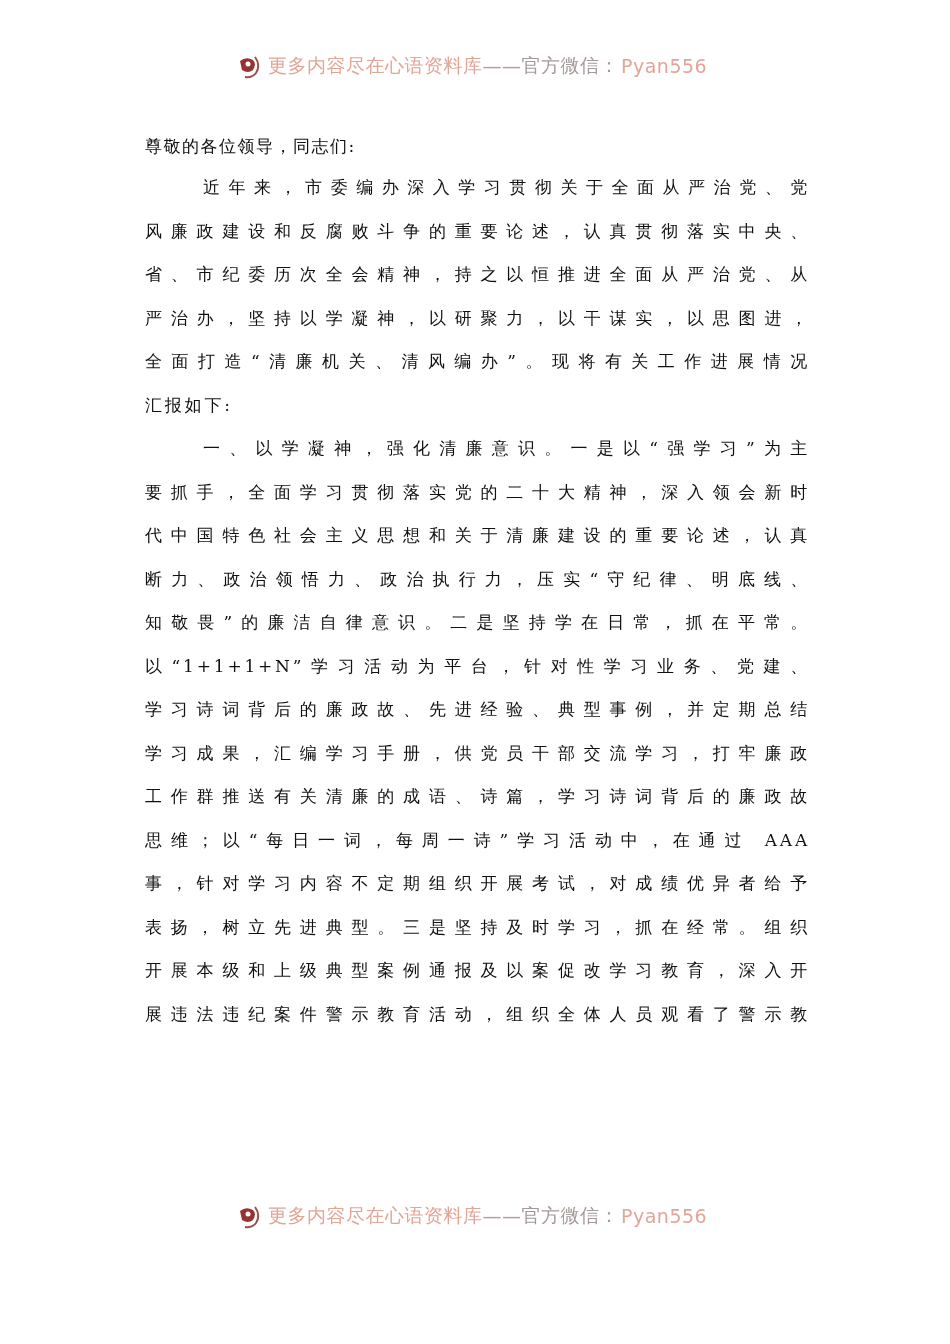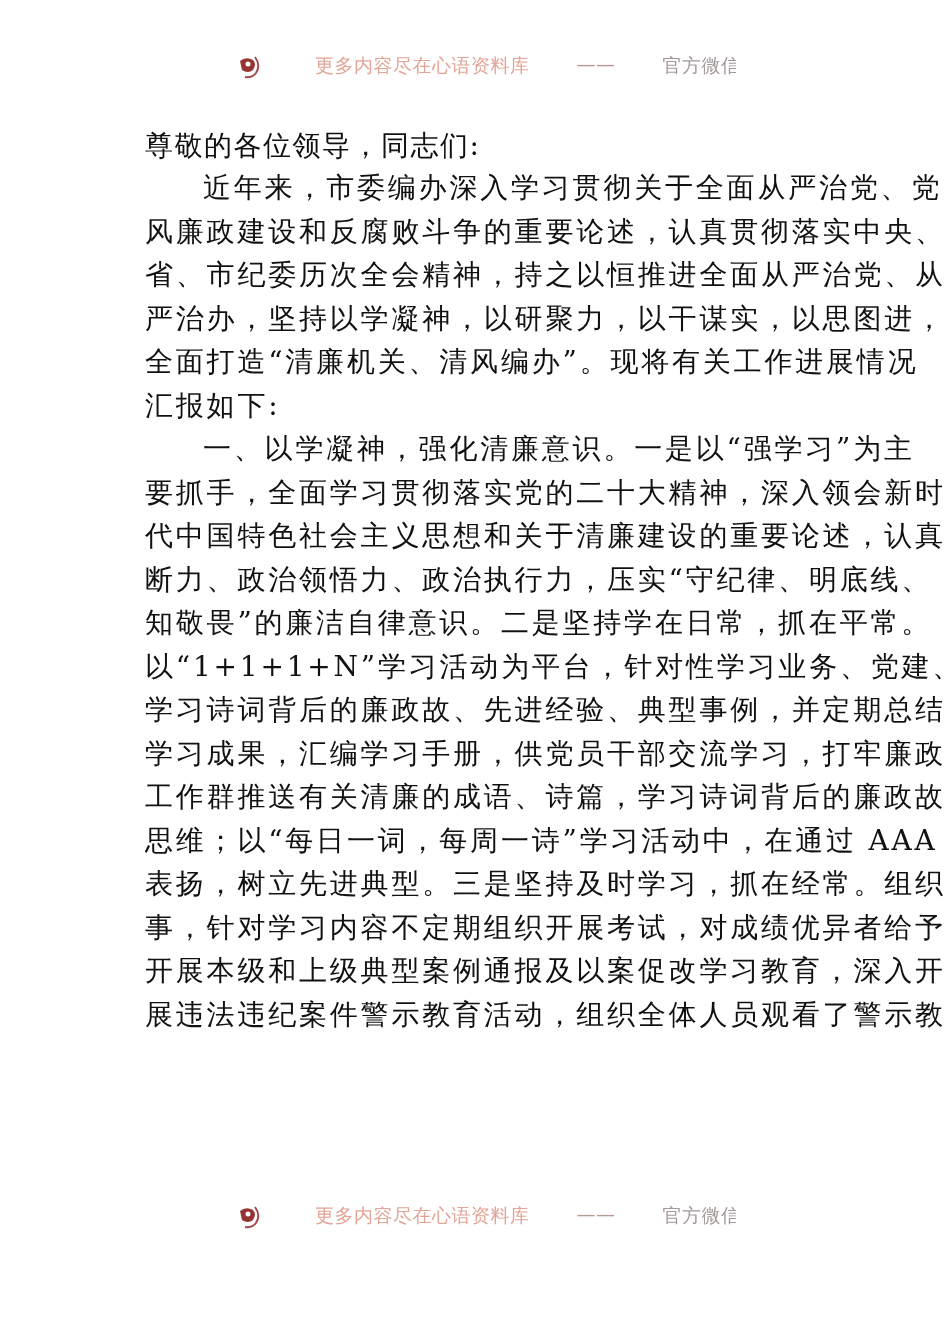--- a/index.html
+++ b/index.html
@@ -2,29 +2,29 @@
 <html><head>
   <meta charset="utf-8">
   <style>
     html, body { margin: 0; padding: 0; background: #ffffff; }
     body { width: 950px; height: 1344px; position: relative; overflow: hidden;
       font-family: "DejaVu Serif", "Liberation Serif", serif; color: #111; }
     .watermark { position: absolute; left: 236px; width: 500px; height: 30px;
       display: flex; align-items: center; overflow: hidden; }
     .watermark.top { top: 56px; }
     .watermark.bottom { top: 1206px; }
-    .wm-inner { display: flex; align-items: flex-start; transform: translateY(-5px); gap: 47px; }
+    .wm-inner { display: flex; align-items: center; transform: translateY(-5px); }
     .wm-logo { width: 26px; height: 26px; margin-right: 6px; }
     .wm-text { font-family: "DejaVu Sans", sans-serif; font-size: 19px; color: #e3a597; letter-spacing: 0.5px; white-space: nowrap; }
     .wm-dash { color: #b89a95; }
     .wm-gray { color: #a49898; }
     .wm-id { color: #e3a597; margin-left: 2px; }
     .page { position: absolute; left: 145px; top: 126px; width: 665px; }
     .title { font-size: 22.5px; line-height: 42px; text-align: center; letter-spacing: 1.2px; margin-left: -20px; }
-    .line { font-size: 28px; line-height: 43.5px; white-space: nowrap; letter-spacing: 2.8px; text-align: justify; text-align-last: justify; }
+    .line { font-size: 17px; line-height: 43.5px; white-space: nowrap; letter-spacing: 2.8px; text-align: justify; text-align-last: justify; }
     .salutation { text-align-last: left; letter-spacing: 1.5px; line-height: 40px; }
     .indent { padding-left: 58px; }
     .last { text-align-last: left; }
   </style>
 </head>
 <body>
 
 <div class="watermark top">
   <div class="wm-inner">
     <svg class="wm-logo" viewBox="0 0 26 26">
@@ -50,22 +50,22 @@
   <div class="line indent">一、以学凝神，强化清廉意识。一是以“强学习”为主</div>
   <div class="line">要抓手，全面学习贯彻落实党的二十大精神，深入领会新时</div>
   <div class="line">代中国特色社会主义思想和关于清廉建设的重要论述，认真</div>
   <div class="line">断力、政治领悟力、政治执行力，压实“守纪律、明底线、</div>
   <div class="line">知敬畏”的廉洁自律意识。二是坚持学在日常，抓在平常。</div>
   <div class="line">以“1+1+1+N”学习活动为平台，针对性学习业务、党建、</div>
   <div class="line">学习诗词背后的廉政故、先进经验、典型事例，并定期总结</div>
   <div class="line">学习成果，汇编学习手册，供党员干部交流学习，打牢廉政</div>
   <div class="line">工作群推送有关清廉的成语、诗篇，学习诗词背后的廉政故</div>
   <div class="line">思维；以“每日一词，每周一诗”学习活动中，在通过 AAA</div>
+  <div class="line">事，针对学习内容不定期组织开展考试，对成绩优异者给予</div>
   <div class="line">表扬，树立先进典型。三是坚持及时学习，抓在经常。组织</div>
-  <div class="line">事，针对学习内容不定期组织开展考试，对成绩优异者给予</div>
   <div class="line">开展本级和上级典型案例通报及以案促改学习教育，深入开</div>
   <div class="line">展违法违纪案件警示教育活动，组织全体人员观看了警示教</div>
 </div>
 
 <div class="watermark bottom">
   <div class="wm-inner">
     <svg class="wm-logo" viewBox="0 0 26 26">
       <path d="M4 8 Q10 3 17 7 Q21 11 17 17 Q12 21 6 17 Z" fill="#8b1e1e" opacity="0.9"></path>
       <circle cx="12" cy="11" r="2.5" fill="#fff"></circle>
       <path d="M19 4 Q25 12 20 20 Q16 25 9 24" stroke="#8b1e1e" stroke-width="2" fill="none" opacity="0.8"></path>

